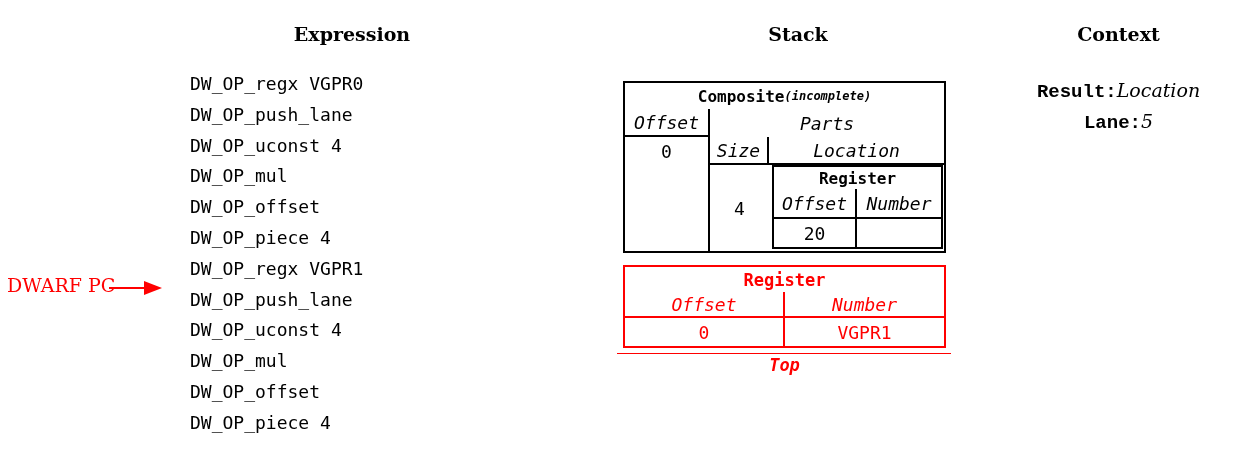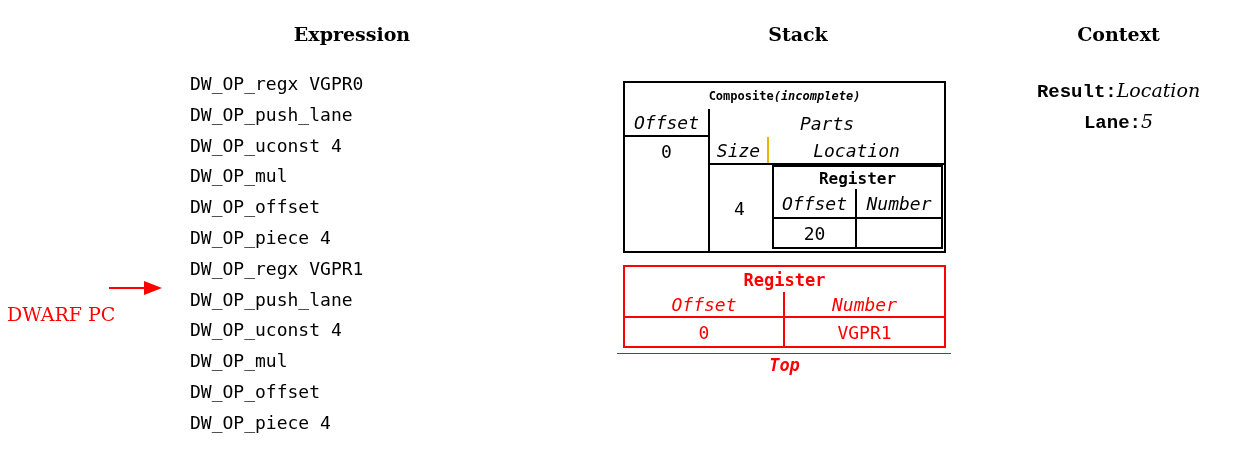--- a/index.html
+++ b/index.html
@@ -42,21 +42,20 @@
 
   
   .pc-label {
     position: absolute;
     left: 7px;
     top: 274px;
     font-family: "DejaVu Serif", "Liberation Serif", serif;
     font-size: 19px;
     color: #ff0000;
     white-space: nowrap;
-    margin-top: 29px;
   }
   .pc-arrow-line {
     position: absolute;
     left: 109px;
     top: 287px;
     width: 37px;
     height: 2px;
     background: #ff0000;
   }
   .pc-arrow-head {
@@ -76,30 +75,30 @@
   .composite {
     position: absolute;
     left: 623px; top: 81px;
     width: 323px; height: 172px;
     border: 2px solid #000;
     font-family: "DejaVu Sans Mono", "Liberation Mono", monospace;
     font-size: 18px;
     color: #000;
   }
   .ct-title { height: 26px; display: flex; align-items: center; justify-content: center; }
-  .ct-title .t-main { font-weight: bold; font-size: 12px; }
+  .ct-title .t-main { font-weight: bold; font-size: 16px; }
   .ct-title .t-note { font-weight: bold; font-style: italic; font-size: 12px; }
   .ct-body { display: flex; height: 142px; }
   .ct-offset-col { width: 85px; border-right: 2px solid #000; display: flex; flex-direction: column; }
   .ct-offset-hdr { height: 28px; border-bottom: 2px solid #000; }
   .ct-offset-val { height: 28px; }
   .ct-parts-col { flex: 1; display: flex; flex-direction: column; }
   .ct-parts-hdr { height: 28px; }
   .ct-subhdr { height: 28px; display: flex; border-bottom: 2px solid #000; }
-  .ct-size-hdr { width: 59px; border-right: 2px solid #eab308; }
+  .ct-size-hdr { width: 59px; border-right: 2px solid #000000; }
   .ct-loc-hdr { flex: 1; }
   .ct-content { flex: 1; display: flex; }
   .ct-size-val { width: 59px; }
   .ct-loc-cell { flex: 1; padding: 0 1px 2px 3px; }
 
   .regtable {
     border: 2px solid #000;
     width: 171px; height: 84px;
     display: flex; flex-direction: column;
     font-size: 18px;

